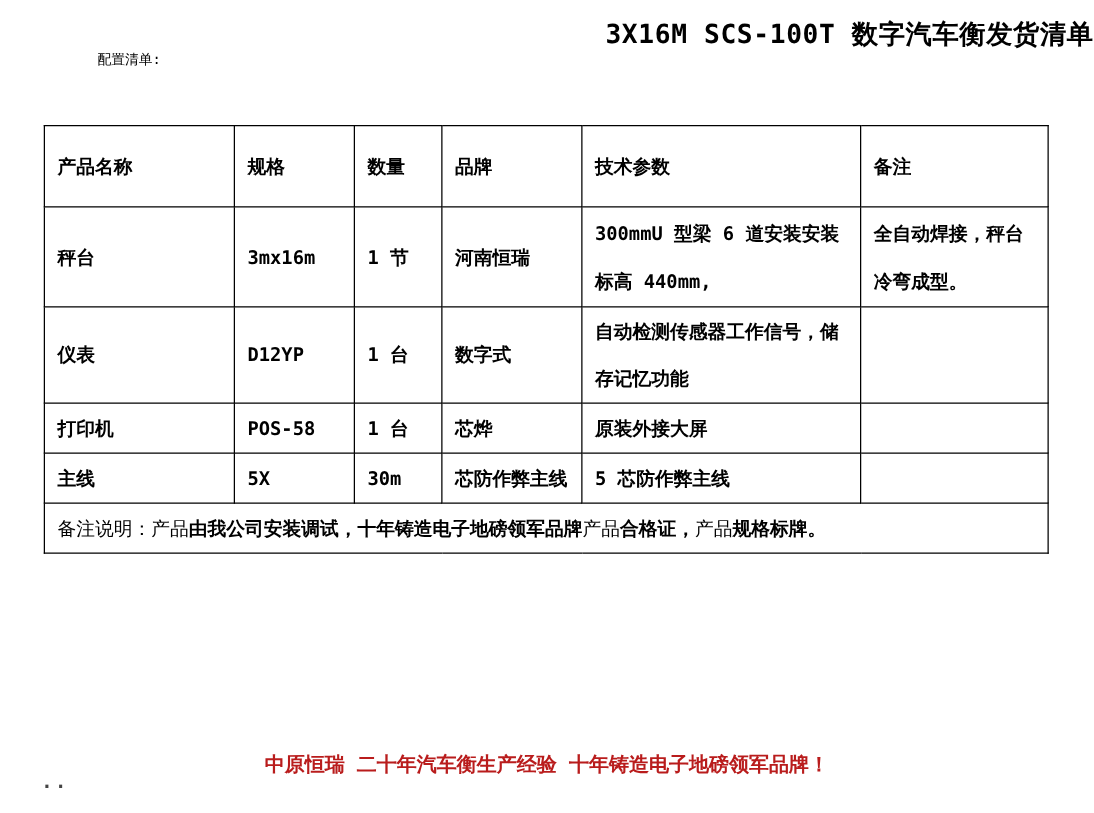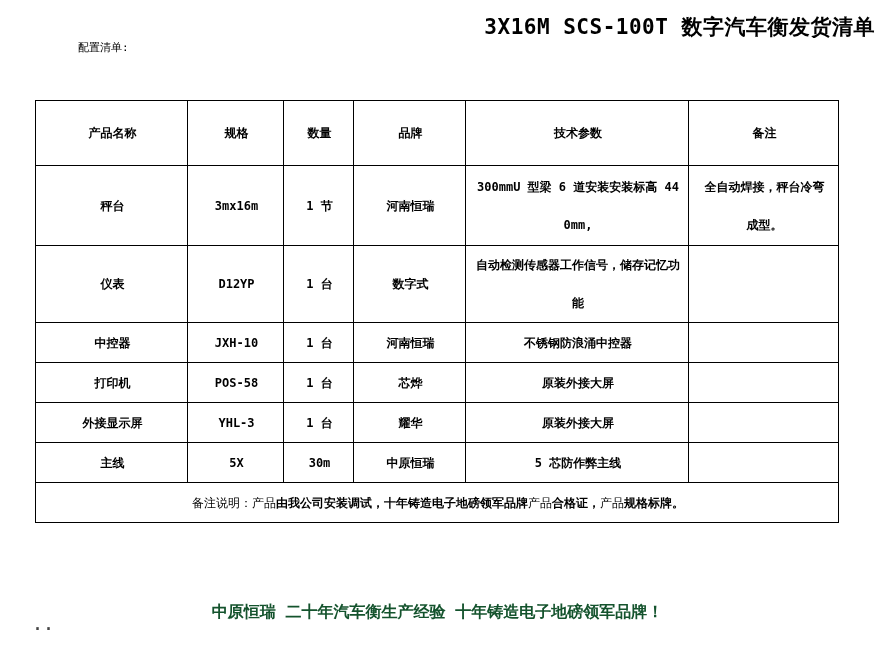--- a/index.html
+++ b/index.html
@@ -19,24 +19,24 @@
     position:absolute; left:78px; top:40px;
     font-size:11px; font-weight:400;
   }
   table.config {
     position:absolute; left:35px; top:100px;
     width:803px;
     border-collapse:collapse; table-layout:fixed;
   }
   table.config th, table.config td {
     border:1.5px solid #000;
-    font-size:12px; font-weight:700;
+    font-size:15px; font-weight:700;
     line-height:38px;
     padding:0 8px 0 10px;
-    text-align:center; vertical-align:middle;
+    text-align:left; vertical-align:middle;
     overflow:hidden;
     word-break:break-all;
   }
   tr.r-header { height:65px; }
   tr.r-tall   { height:80px; }
   tr.r-med    { height:43px; }
   tr.r-tall2  { height:77px; }
   tr.r-std    { height:40px; }
   tr.r-note   { height:40px; }
   td.note-cell { font-weight:400; line-height:36px; }
@@ -87,54 +87,38 @@
     </tr>
     <tr class="r-tall2">
       <td>仪表</td>
       <td>D12YP</td>
       <td>1 台</td>
       <td>数字式</td>
       <td>自动检测传感器工作信号，储存记忆功能</td>
       <td></td>
     </tr>
     <tr class="r-std">
-      <td>中控器</td>
-      <td>JXH-10</td>
-      <td>1 台</td>
-      <td>河南恒瑞</td>
-      <td>不锈钢防浪涌中控器</td>
-      <td></td>
-    </tr>
-    <tr class="r-std">
       <td>打印机</td>
       <td>POS-58</td>
       <td>1 台</td>
       <td>芯烨</td>
       <td>原装外接大屏</td>
       <td></td>
     </tr>
     <tr class="r-std">
-      <td>外接显示屏</td>
-      <td>YHL-3</td>
-      <td>1 台</td>
-      <td>耀华</td>
-      <td>原装外接大屏</td>
-      <td></td>
-    </tr>
-    <tr class="r-std">
       <td>主线</td>
       <td>5X</td>
       <td>30m</td>
-      <td>中原恒瑞</td>
+      <td>芯防作弊主线</td>
       <td>5 芯防作弊主线</td>
       <td></td>
     </tr>
     <tr class="r-note">
       <td colspan="6" class="note-cell">
         <span class="b">备注说明：</span><span class="b">产品</span><span>由我公司安装调试，十年铸造电子地磅领军品牌</span><span class="b">产品</span><span>合格证，</span><span class="b">产品</span><span>规格标牌。</span>
       </td>
     </tr>
   </tbody>
 </table>
 
-<div class="slogan" style="color: #14532d; text-align: center;">中原恒瑞 二十年汽车衡生产经验 十年铸造电子地磅领军品牌！</div>
+<div class="slogan" style="color: #b91c1c; text-align: center;">中原恒瑞 二十年汽车衡生产经验 十年铸造电子地磅领军品牌！</div>
 
 <div class="page-mark">..</div>
 
 </body></html>

